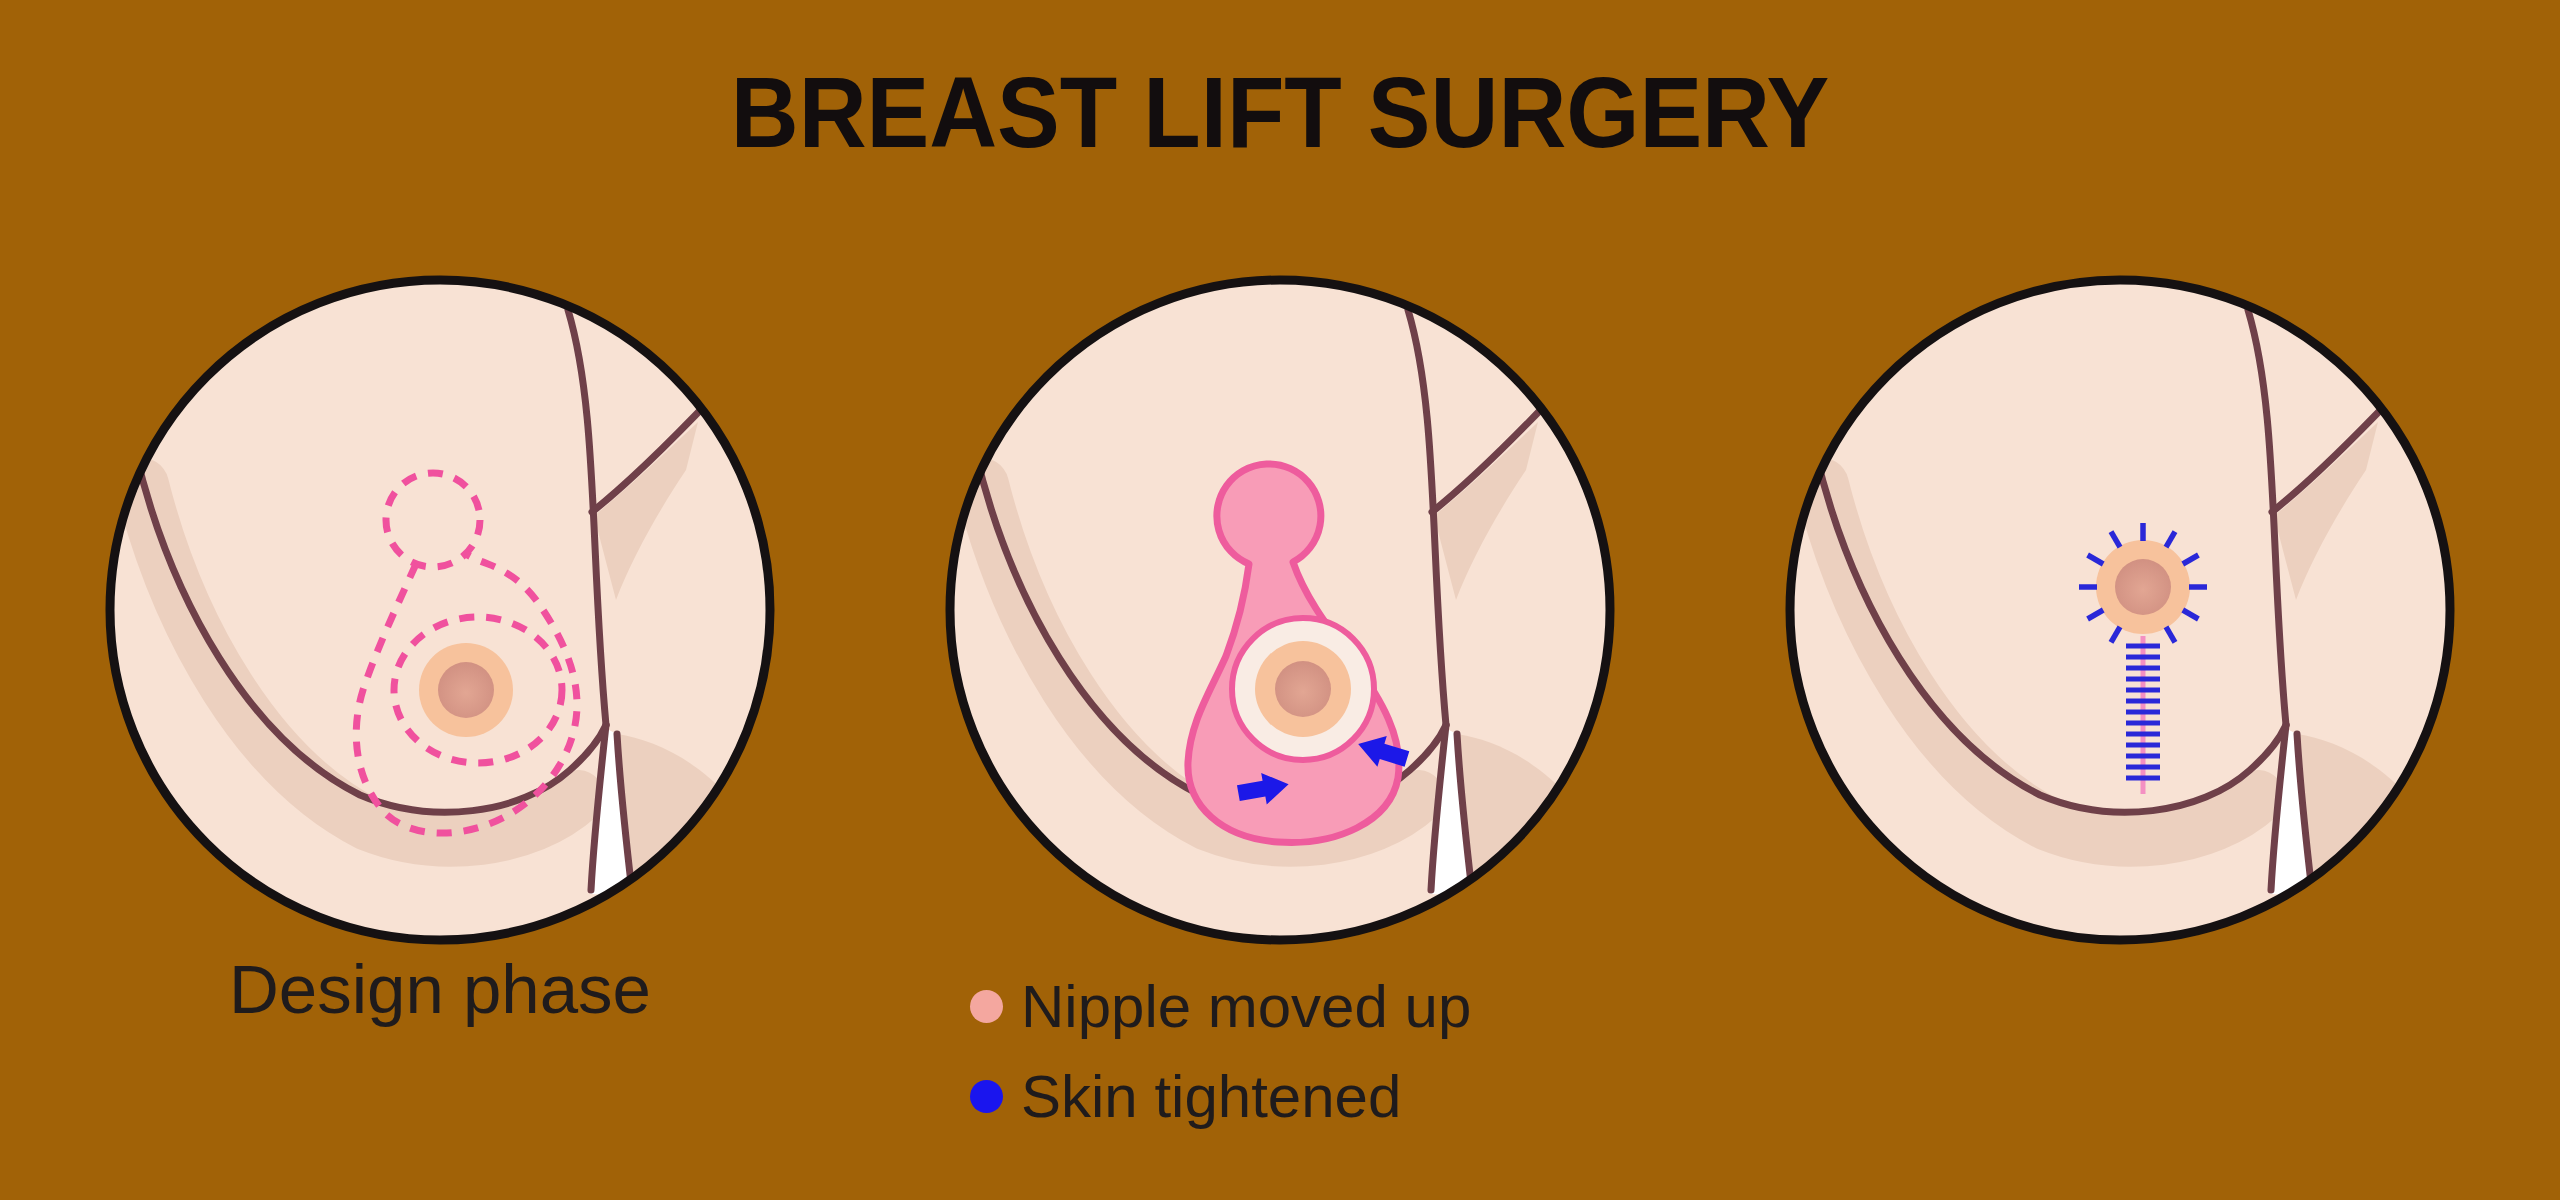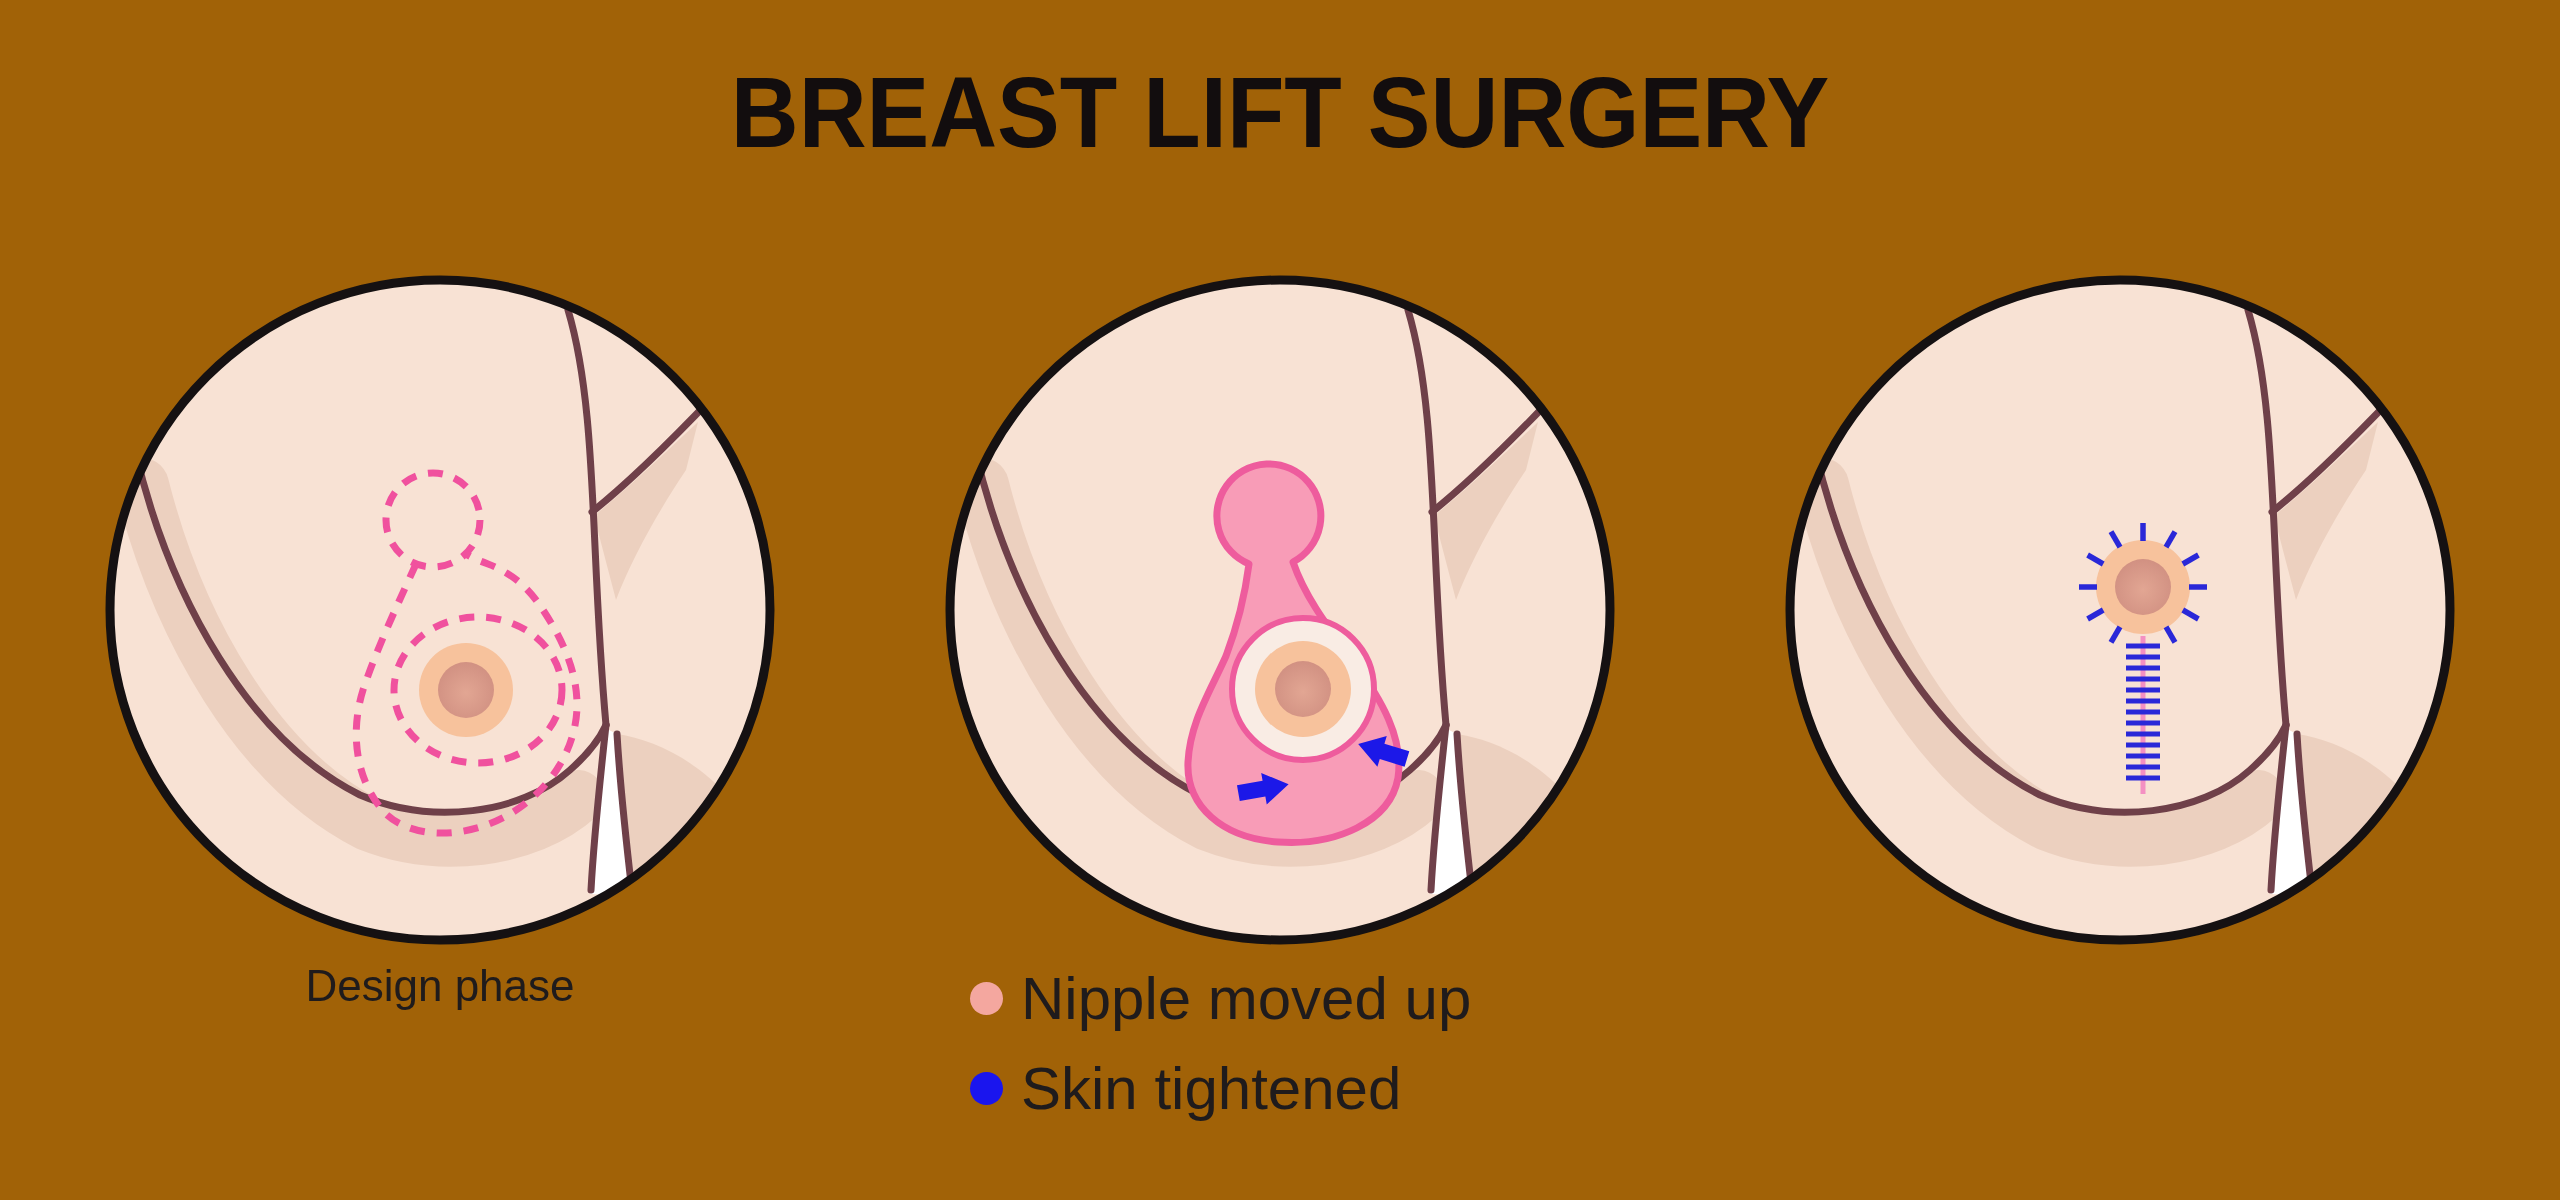--- a/index.html
+++ b/index.html
@@ -26,27 +26,27 @@
     position:absolute;
     top:270px;
     width:680px;
     margin:0;padding:0;
   }
   #panel-0{left:100px;}
   #panel-1{left:940px;}
   #panel-2{left:1780px;}
   .art{width:680px;height:680px;}
   figcaption.caption{
-    margin-top:11px;
+    margin-top:0;
     text-align:center;
-    font-size:44px;
+    font-size:69px;
     line-height:1.15;
   }
   figcaption.legend{
-    margin-top:16px;
+    margin-top:24px;
     padding-left:30px;
   }
   .legend-row{
     display:flex;
     align-items:center;
     gap:18px;
     height:64px;
     margin-bottom:26px;
     font-size:60px;
   }

